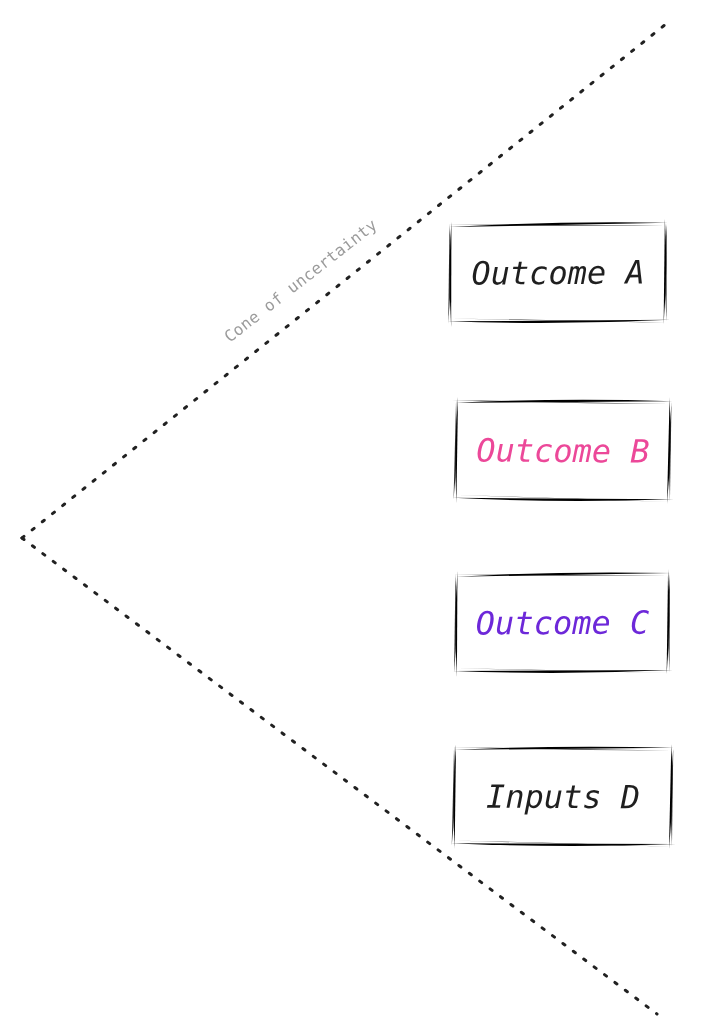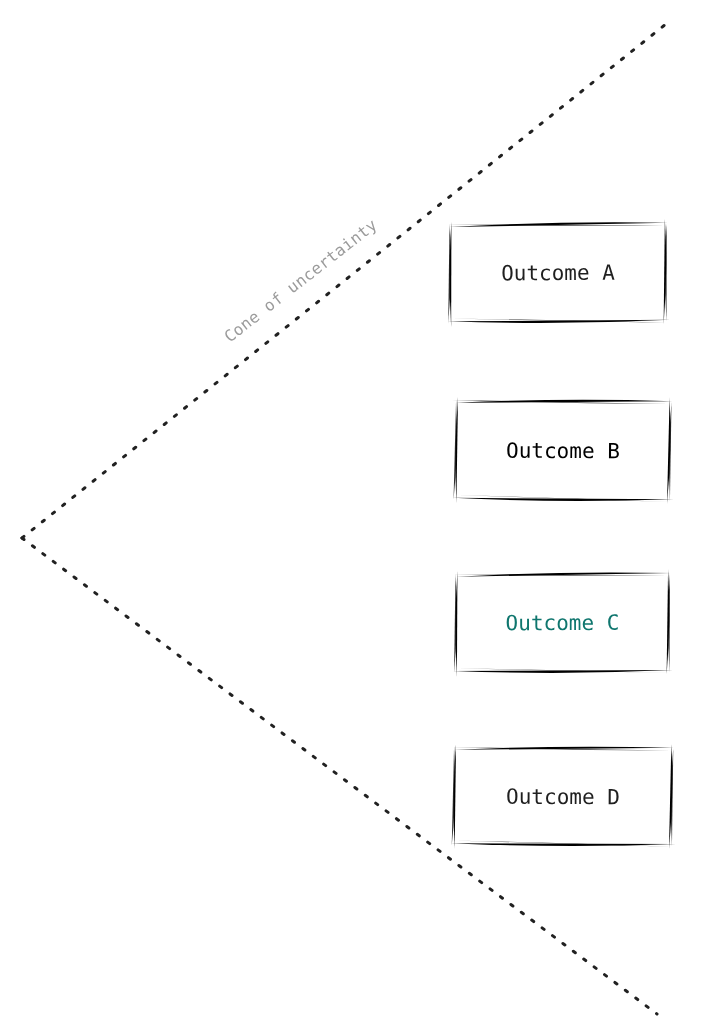--- a/index.html
+++ b/index.html
@@ -53,24 +53,25 @@
   .box .sketch {
     position: absolute;
     left: 0;
     top: 0;
     width: 100%;
     height: 100%;
     overflow: visible;
   }
   .box .box-label {
     position: relative;
-    font-size: 21px;
+    font-size: 32px;
     line-height: 30px;
     white-space: nowrap;
     user-select: none;
+    font-style: italic;
   }
   .rot-a { transform: rotate(-0.4deg); }
   .rot-b { transform: rotate(0.35deg); }
   .rot-c { transform: rotate(-0.25deg); }
   .rot-d { transform: rotate(0.2deg); }
   .rot-in { transform: rotate(0.25deg); }
   .defs-holder {
     position: absolute;
     width: 0;
     height: 0;
@@ -109,30 +110,30 @@
     <svg class="sketch" viewBox="0 0 236 120" preserveAspectRatio="none">
       <use href="#sketch-rect"></use>
     </svg>
     <span class="box-label" style="color: rgb(31, 31, 31);">Outcome A</span>
   </div>
 
   <div class="box rot-b" style="left: 449px; top: 394px; width: 228px; height: 113px; color: rgb(47, 158, 79);">
     <svg class="sketch" viewBox="0 0 236 120" preserveAspectRatio="none">
       <use href="#sketch-rect"></use>
     </svg>
-    <span class="box-label" style="color: #000000;">Outcome B</span>
+    <span class="box-label" style="color: #ec4899;">Outcome B</span>
   </div>
 
   <div class="box rot-c" style="left: 449px; top: 567px; width: 227px; height: 112px; color: rgb(47, 158, 79);">
     <svg class="sketch" viewBox="0 0 236 120" preserveAspectRatio="none">
       <use href="#sketch-rect"></use>
     </svg>
-    <span class="box-label" style="color: #0f766e;">Outcome C</span>
+    <span class="box-label" style="color: #6d28d9;">Outcome C</span>
   </div>
 
   <div class="box rot-d" style="left: 447px; top: 741px; width: 232px; height: 111px; color: rgb(47, 158, 79);">
     <svg class="sketch" viewBox="0 0 236 120" preserveAspectRatio="none">
       <use href="#sketch-rect"></use>
     </svg>
-    <span class="box-label" style="color: rgb(31, 31, 31);">Outcome D</span>
+    <span class="box-label" style="color: rgb(31, 31, 31);">Inputs D</span>
   </div>
 
 </div>
 
 </body></html>

